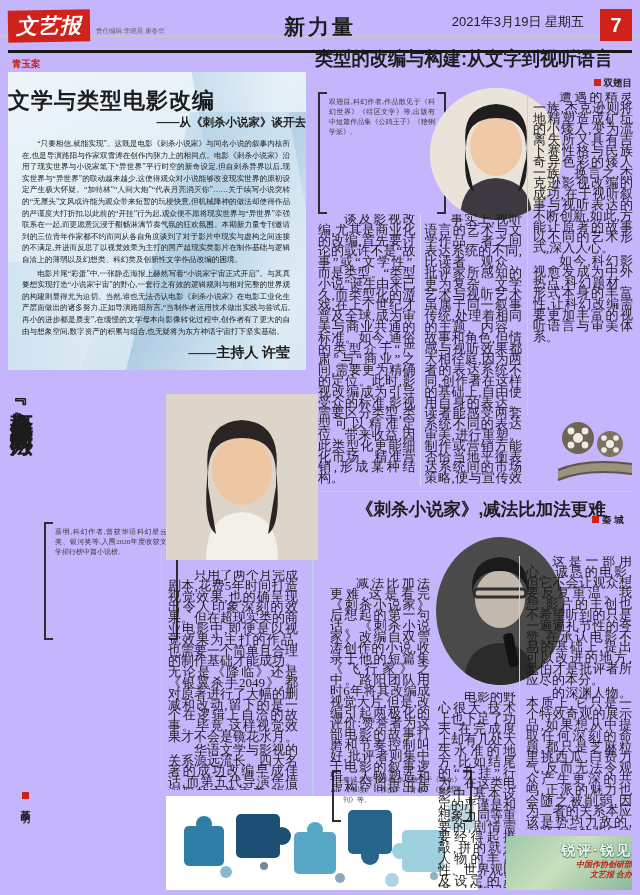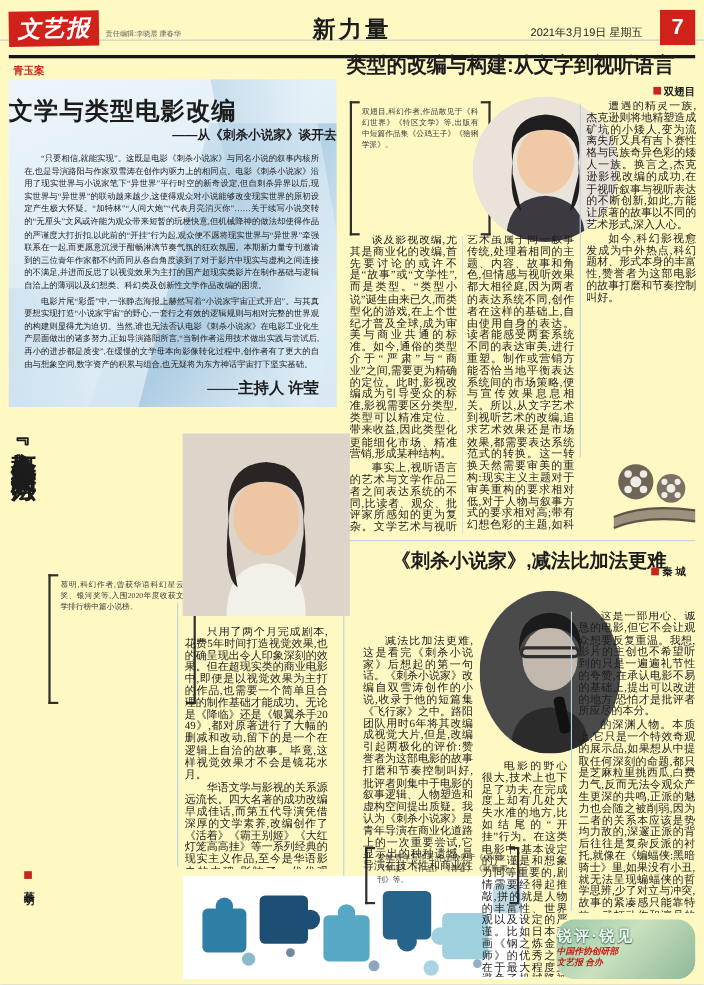--- a/index.html
+++ b/index.html
@@ -1,29 +1,29 @@
 <!DOCTYPE html>
 <html><head>
 <meta charset="utf-8">
 <style>
   html,body{margin:0;padding:0;background:#e8e8e8;}
-  #page{position:relative;width:640px;height:895px;background:#fef9c3;margin:0 auto;
+  #page{position:relative;width:640px;height:895px;background:#c4b5fd;margin:0 auto;
         font-family:"Liberation Serif",serif;color:#1c1c1c;overflow:hidden;
         box-shadow:0 0 4px rgba(0,0,0,.3);}
   .abs{position:absolute;}
   .jtext{text-align:justify;word-break:break-all;overflow:hidden;}
   .jtext p{margin:0 0 2px 0;text-indent:2em;}
   .sans{font-family:"Liberation Sans",sans-serif;}
   
   #masthead{left:8px;top:10px;width:82px;height:32px;background:#d0221b;color:#fff;
     font-weight:bold;font-style:italic;font-size:21px;line-height:32px;text-align:center;
     letter-spacing:1px;transform:rotate(-1deg);}
   #editors{left:96px;top:27px;font-size:6.5px;color:#666;}
   #section-title{left:0;top:13px;width:640px;text-align:center;font-size:21px;font-weight:bold;letter-spacing:3px;}
-  #date{right:56px;top:23px;font-size:10px;}
+  #date{right:56px;top:13px;font-size:13px;}
   #pagenum{right:8px;top:9px;width:32px;height:32px;background:#d0221b;color:#fff;
     font-size:20px;font-weight:bold;text-align:center;line-height:32px;}
   .hairline{background:#c9c9c9;height:1px;}
   .thickrule{background:#151515;height:3px;}
   .bluerule-v{width:1px;background:#b7d3e6;}
   .bluerule-h{height:1px;background:#b7d3e6;}
   
   #feature-box{left:8px;top:72px;width:298px;height:298px;background:linear-gradient(160deg,#eef5fa 0%,#dcebf5 55%,#cfe2ef 100%);overflow:hidden;}
   .shape{position:absolute;opacity:.55;}
   #feature-label{left:12px;top:58px;font-size:9.5px;font-weight:bold;color:#c9251c;}
@@ -33,33 +33,33 @@
   #feature-sign{left:22px;top:344px;width:268px;text-align:right;font-size:14px;font-weight:bold;}
   
   .bio{position:relative;padding:5px 11px;font-size:7px;line-height:10px;color:#3a3a3a;text-align:justify;word-break:break-all;}
   .bio::before,.bio::after{content:"";position:absolute;top:0;bottom:0;width:7px;}
   .bio::before{left:0;border:2.5px solid #2e2e2e;border-right:none;}
   .bio::after{right:0;border:2.5px solid #2e2e2e;border-left:none;}
   
   .byline{font-size:9.5px;font-weight:bold;}
   .sq{display:inline-block;width:7px;height:7px;background:#c9251c;margin-right:3px;}
   
-  .body-sm{font-size:10px;line-height:10.8px;}
+  .body-sm{font-size:13px;line-height:10.8px;}
   .two-col{column-count:2;column-gap:9px;column-rule:1px solid #cfe0ee;}
   
   .photo{overflow:hidden;background:#ddd;}
   .round{border-radius:50%;}
   
   #gao-title{left:6px;top:390px;width:32px;height:400px;writing-mode:vertical-rl;
     font-size:23px;font-weight:bold;letter-spacing:2px;font-family:"Liberation Sans",sans-serif;}
   #gao-byline{left:12px;top:792px;width:20px;writing-mode:vertical-rl;font-size:10px;font-weight:bold;}
   #gao-byline .sq{margin:0 0 3px 0;}
   
   #ruiping{left:506px;top:836px;width:126px;height:54px;overflow:hidden;
-    background:linear-gradient(135deg,#9cc8a8 0%,#c9e0bd 45%,#8db89b 100%);text-align:left;border-radius:16px;}
+    background:linear-gradient(135deg,#9cc8a8 0%,#c9e0bd 45%,#8db89b 100%);text-align:right;}
   #ruiping .t{margin-top:6px;font-size:14px;font-weight:bold;letter-spacing:2px;color:#f2f8ef;
     text-shadow:0 0 2px #35705a,0 1px 1px #35705a;font-family:"Liberation Sans",sans-serif;}
   #ruiping .r{font-size:8px;color:#c32015;font-style:italic;line-height:10px;font-weight:bold;}
 </style>
 </head>
 <body>
 
 <div id="page">
 
   <div class="abs hairline" style="left:0;top:36px;width:640px;"></div>
@@ -95,21 +95,21 @@
       <path d="M30 132 Q30 92 66 90 Q102 92 102 132 Z" fill="#3c3a40"></path>
       <ellipse cx="66" cy="58" rx="26" ry="30" fill="#f0c9a6"></ellipse>
       <path d="M36 60 Q30 18 66 16 Q102 18 96 60 Q96 30 66 30 Q36 30 36 60 Z" fill="#201d1e"></path>
       <path d="M36 58 Q32 96 44 104 L36 70 Z" fill="#201d1e"></path>
       <path d="M96 58 Q100 96 88 104 L96 70 Z" fill="#201d1e"></path>
     </svg>
   </div>
   <div class="abs bluerule-v" style="left:527px;top:94px;height:322px;"></div>
   <div class="abs jtext body-sm" style="left:533px;top:92px;width:100px;height:322px;">
     <p>遭遇的精灵一族,杰克逊则将地精塑造成矿坑的小矮人,变为流离失所又具有吉卜赛性格与民族奇异色彩的矮人一族。换言之,杰克逊影视改编的成功,在于视听叙事与视听表达的不断创新,如此,方能让原著的故事以不同的艺术形式,深入人心。</p>
-    <p>如今,科幻影视愈发成为中外热点,科幻题材、形式本身的丰富性,赞誉者为这部电影的故事打磨和节奏控制叫好。</p>
+    <p>如今,科幻影视愈发成为中外热点,科幻题材、形式本身的丰富性,让科幻改编需要更加丰富的视听语言与审美体系。</p>
   </div>
   <div class="abs jtext body-sm two-col" style="left:318px;top:214px;width:204px;height:272px;">
     <p>谈及影视改编,尤其是商业化的改编,首先要讨论的或许不是“故事”或“文学性”,而是类型。“类型小说”诞生由来已久,而类型化的游戏,在上个世纪才普及全球,成为审美与商业共通的标准。如今,通俗的类型介于“严肃”与“商业”之间,需要更为精确的定位。此时,影视改编成为引导受众的标准,影视需要区分类型,类型可以精准定位、带来收益,因此类型化更能细化市场、精准营销,形成某种结构。</p>
     <p>事实上,视听语言的艺术与文学作品二者之间表达系统的不同,比读者、观众、批评家所感知的更为复杂。文学艺术与视听艺术虽属于同一叙事传统,处理着相同的主题、内容、故事和角色,但情感与视听效果都大相径庭,因为两者的表达系统不同,创作者在这样的基础上,自由使用自身的表达。读者能感受两套系统不同的表达审美,进行重塑。制作或营销方能否恰当地平衡表达系统间的市场策略,便与宣传效果息息相关。所以,从文字艺术到视听艺术的改编,追求艺术效果还是市场效果,都需要表达系统范式的转换。这一转换天然需要审美的重构:现实主义主题对于审美重构的要求相对低,对于人物与叙事方式的要求相对高;带有幻想色彩的主题,如科幻、奇幻、推想乃至志怪,因其突出的想象性色彩,则对审美概念设计的要求较高,往往需要重新构建一套视听艺术语言。</p>
   </div>
   <div class="abs" style="left:556px;top:418px;width:78px;height:68px;">
     <svg width="78" height="68" viewBox="0 0 78 68">
       <circle cx="22" cy="20" r="16" fill="#6e6556"></circle>
         <circle cx="22" cy="20" r="5" fill="#efece6"></circle>
       <circle cx="15" cy="13" r="3.4" fill="#efece6"></circle>

